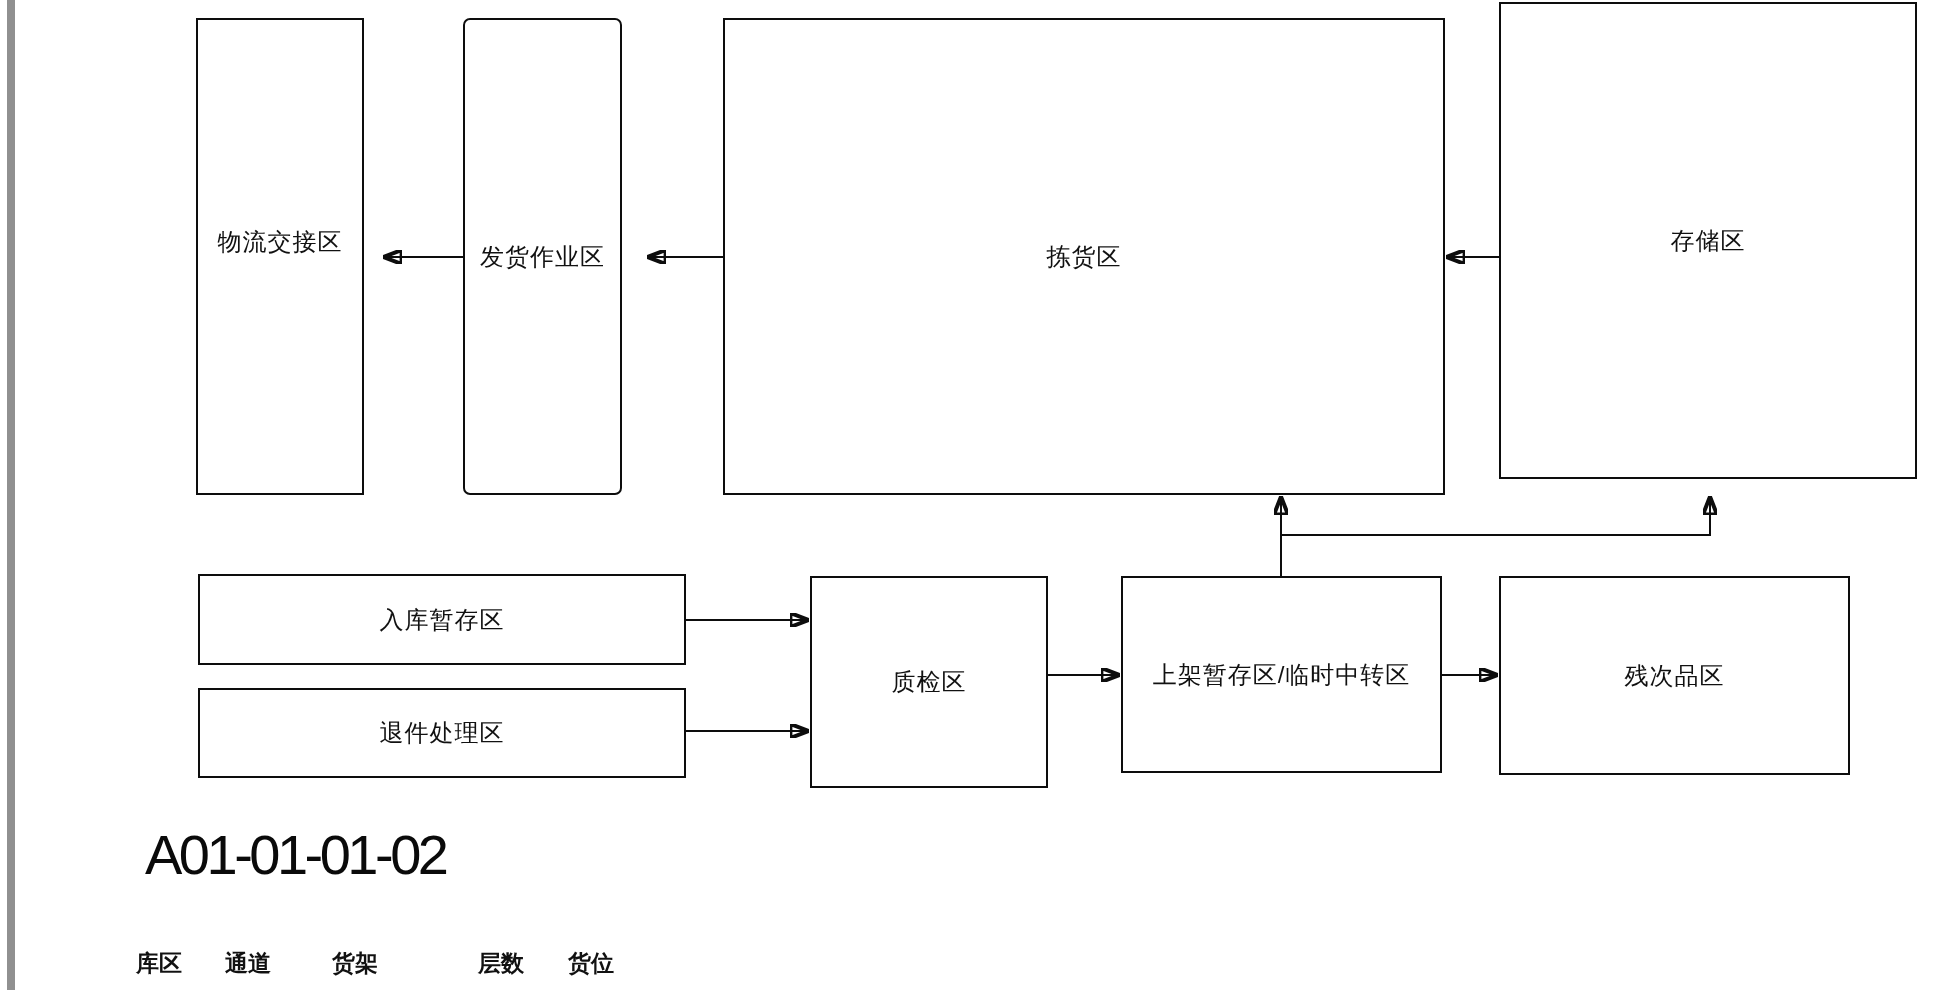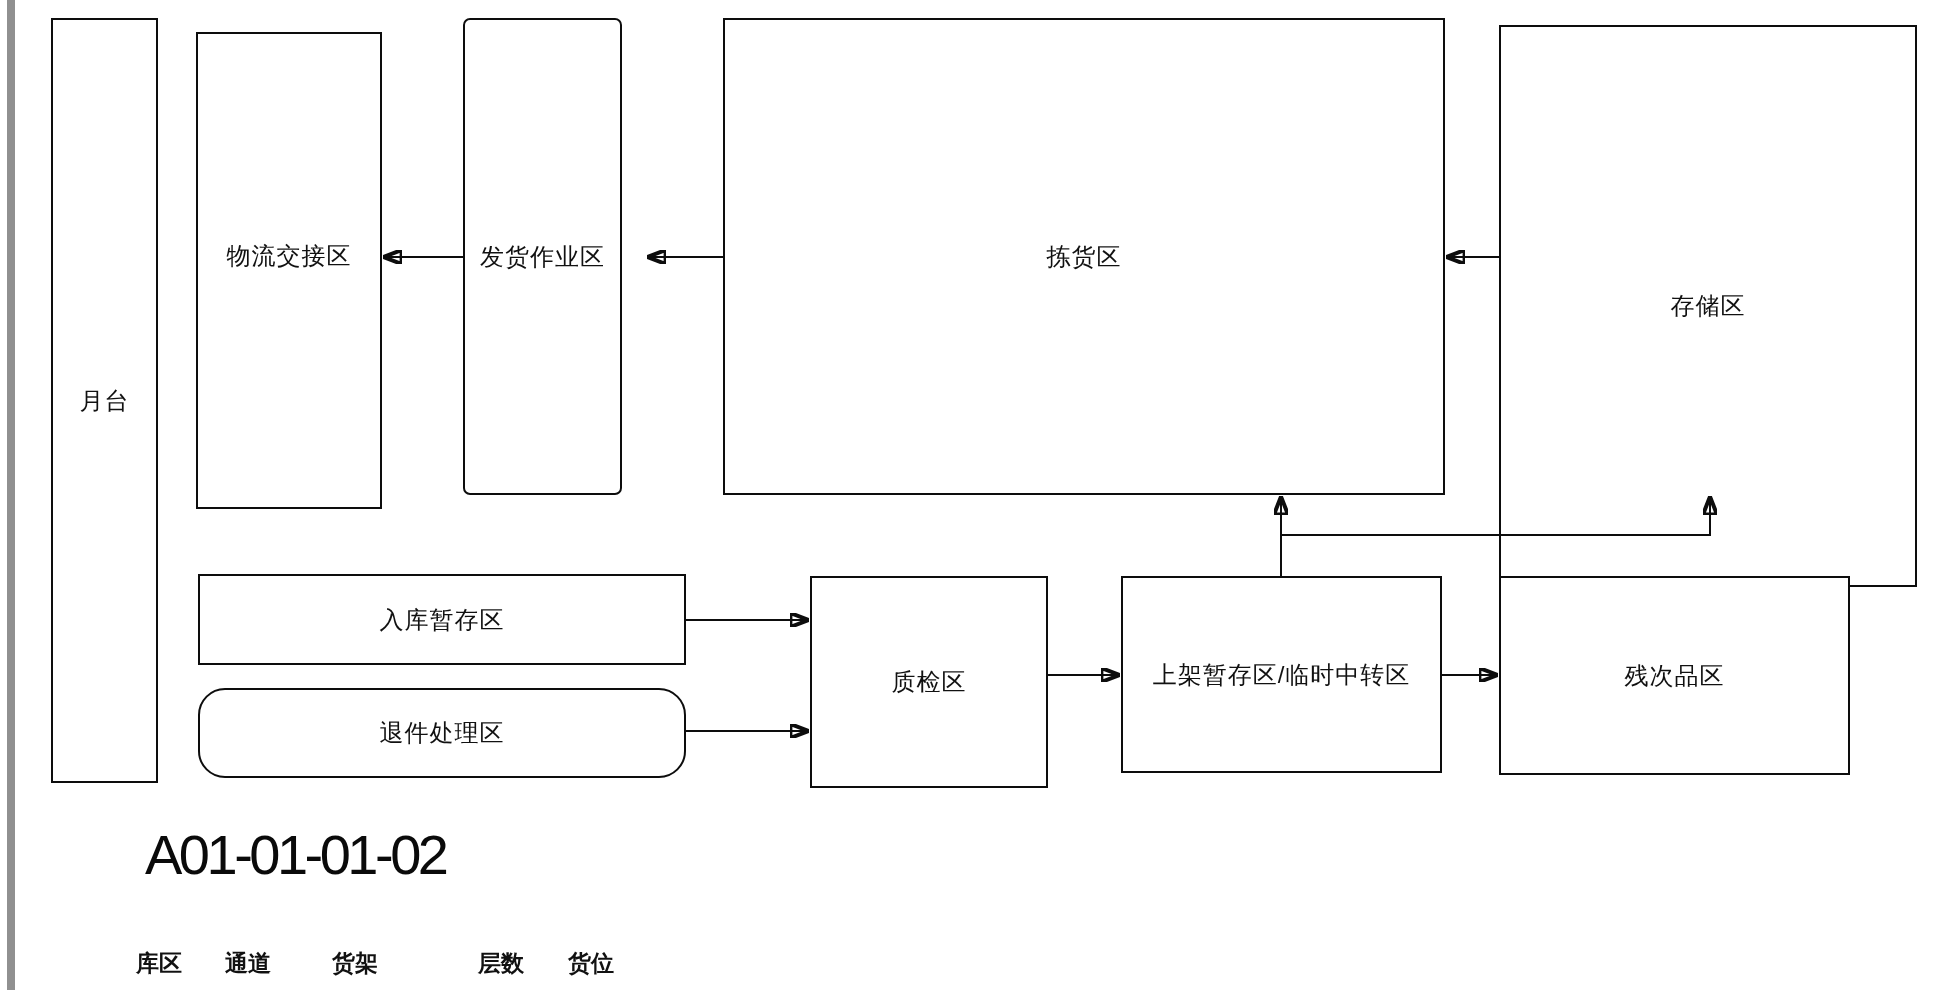--- a/index.html
+++ b/index.html
@@ -25,26 +25,26 @@
   .zone-label{
     color:#111111;
     font-size:24px;
     font-weight:500;
     letter-spacing:1px;
     white-space:nowrap;
   }
   .label-raised{transform:translateY(-15px);}
   
   .z-dock{left:51px;top:18px;width:107px;height:765px;}
-  .z-handover{left:196px;top:32px;width:186px;height:477px;}
+  .z-handover{left:196px;top:18px;width:168px;height:477px;}
   .z-shipping{left:463px;top:18px;width:159px;height:477px;border-radius:7px;}
   .z-picking{left:723px;top:18px;width:722px;height:477px;align-items:center;}
-  .z-storage{left:1499px;top:25px;width:418px;height:562px;}
+  .z-storage{left:1499px;top:2px;width:418px;height:477px;}
   .z-inbound{left:198px;top:574px;width:488px;height:91px;}
-  .z-returns{left:198px;top:688px;width:488px;height:90px;border-radius:27px;}
+  .z-returns{left:198px;top:688px;width:488px;height:90px;}
   .z-qc{left:810px;top:576px;width:238px;height:212px;}
   .z-shelving{left:1121px;top:576px;width:321px;height:197px;}
   .z-defective{left:1499px;top:576px;width:351px;height:199px;}
 
   #connector-layer{
     position:absolute;left:0;top:0;
     pointer-events:none;
   }
   #connector-layer line, #connector-layer path{
     stroke:#0d0d0d;stroke-width:2;fill:none;
@@ -75,23 +75,20 @@
   .legend-3{left:477px;margin-left:24px;}
   .legend-4{left:591px;}
 </style>
 </head>
 <body>
 
 <div id="canvas">
 
   <div class="scroll-strip"></div>
 
-  <div class="zone z-dock">
-    <span class="zone-label">月台</span>
-  </div>
   <div class="zone z-handover">
     <span class="zone-label label-raised">物流交接区</span>
   </div>
   <div class="zone z-shipping">
     <span class="zone-label">发货作业区</span>
   </div>
   <div class="zone z-picking">
     <span class="zone-label">拣货区</span>
   </div>
   <div class="zone z-storage">

